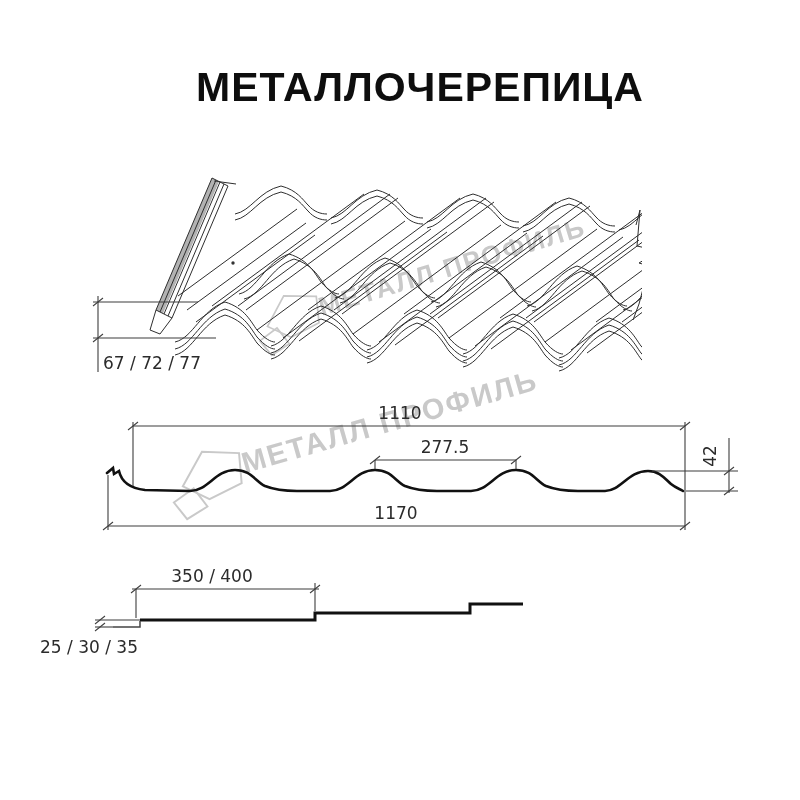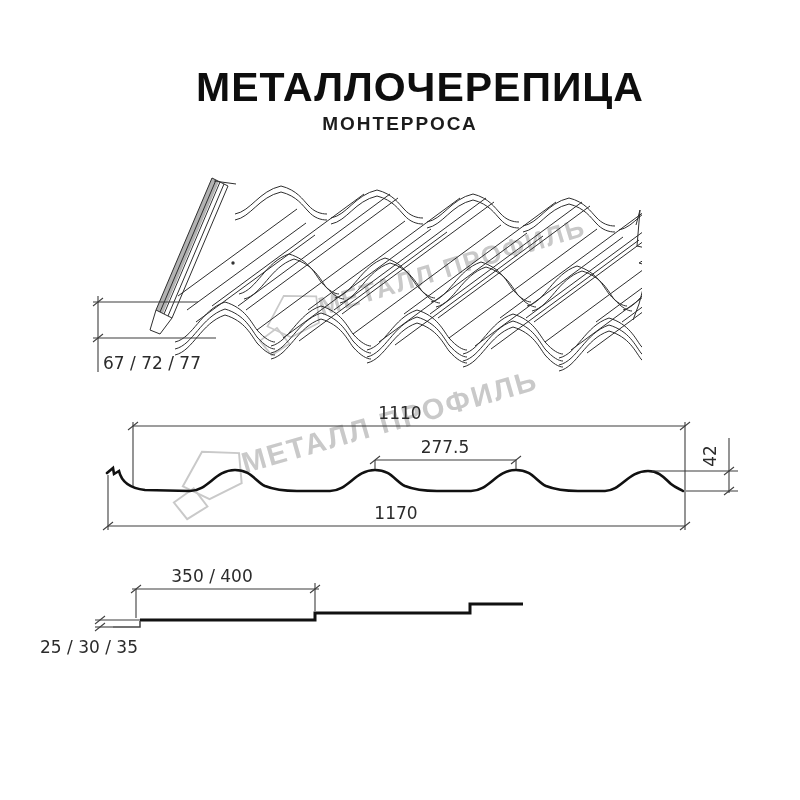--- a/index.html
+++ b/index.html
@@ -15,21 +15,20 @@
   .thin{stroke:#2e2e2e;stroke-width:1;fill:none;}
   .dim{stroke:#3d3d3d;stroke-width:1.1;fill:none;}
   .thick{stroke:#111;stroke-width:2.6;fill:none;stroke-linecap:round;}
   .wm{stroke:#c9c9c9;stroke-width:2.4;fill:none;}
 </style>
 </head>
 <body>
 
 <div class="canvas">
   <div class="title">МЕТАЛЛОЧЕРЕПИЦА</div>
-  <div class="subtitle">МОНТЕРРОСА</div>
 
   <svg width="800" height="800" viewBox="0 0 800 800">
     <defs>
 
       <path id="humpF" d="M -50 40 C -32 36 -24 8 0 0 C 20 6 26 20 32 28 C 40 37 46 40 50 40"></path>
 
       <path id="humpB" d="M -46 28 C -30 25 -22 5 0 0 C 16 4 22 14 27 19 C 33 26 40 28 46 28"></path>
 
       <path id="tick" d="M -5 4 L 5 -4"></path>
       <clipPath id="clip3d">

